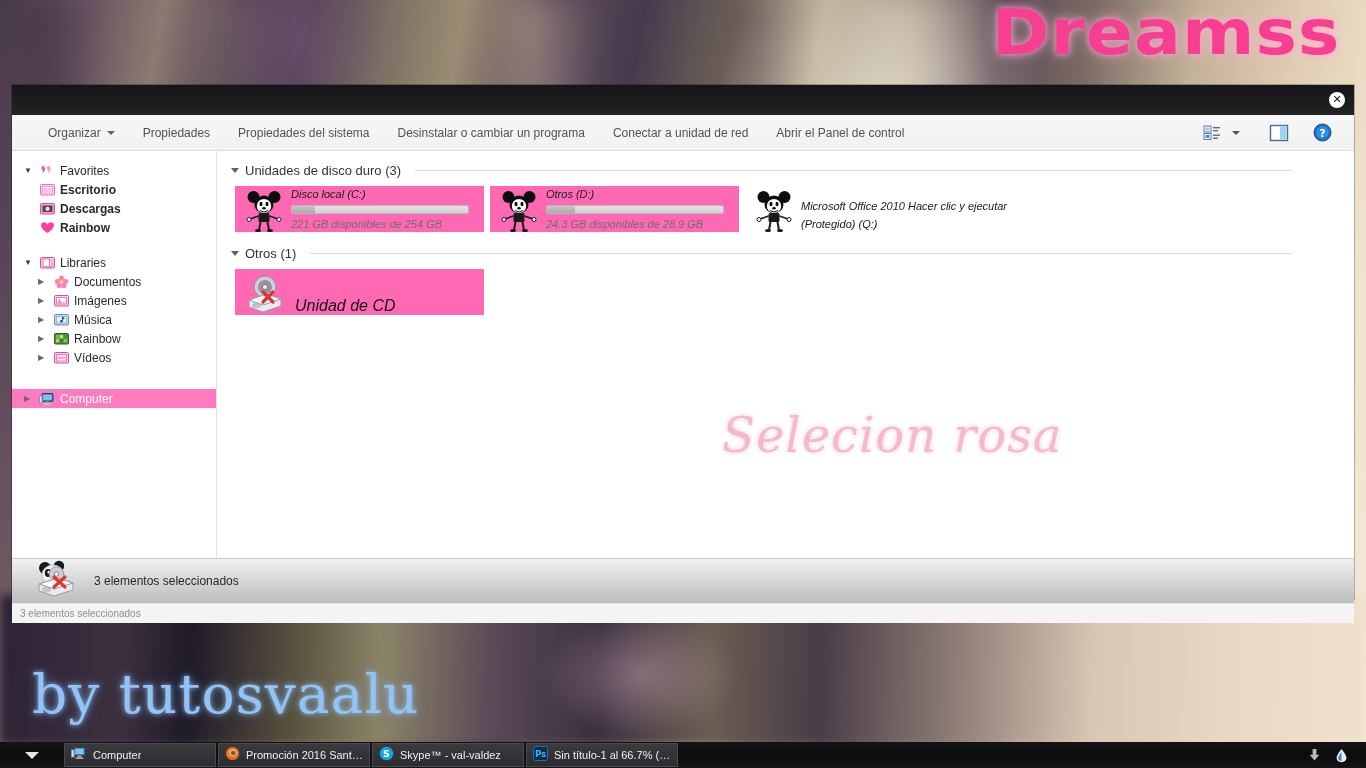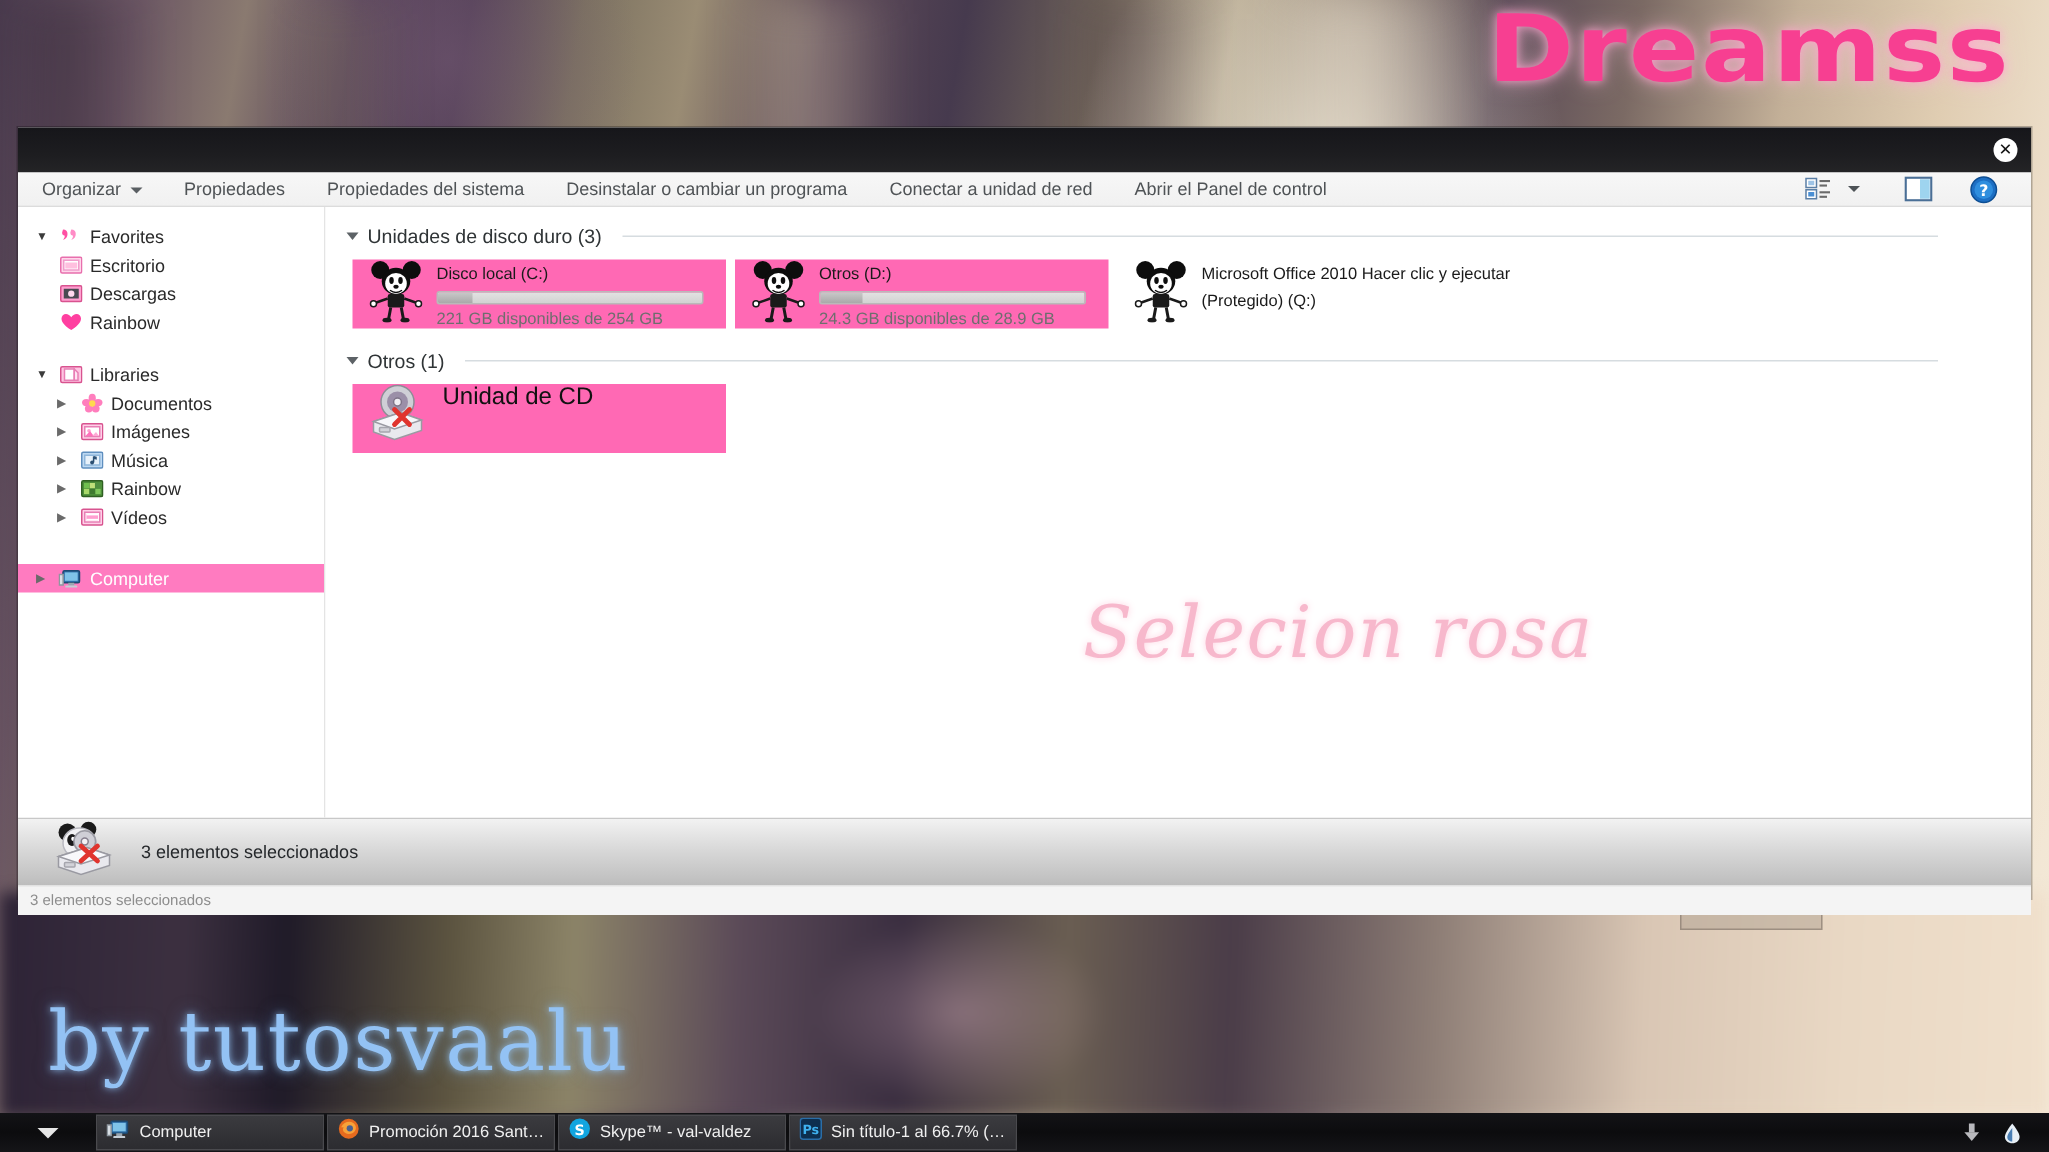--- a/index.html
+++ b/index.html
@@ -100,25 +100,25 @@
     position: absolute; right: 9px; top: 7px;
     width: 16px; height: 16px; border-radius: 50%;
     background: #ffffff;
     color: #111; font-size: 11px; line-height: 16px;
     text-align: center; font-weight: bold;
     cursor: pointer; font-family: "DejaVu Sans", sans-serif;
   }
 
   
   #cmdbar {
-    height: 23px;
+    height: 36px;
     background: linear-gradient(180deg, #f7f7f7 0%, #f1f1f1 100%);
     border-bottom: 1px solid #dcdcdc;
     display: flex; align-items: center;
-    padding: 0 6px 0 2px;
+    padding: 0 6px 0 22px;
     position: relative;
   }
   .cmd-item {
     font-size: 12px; color: #4f5356;
     padding: 4px 14px; white-space: nowrap; cursor: default;
     border-radius: 2px;
   }
   .caret {
     display:inline-block; width:0;height:0; margin-left:6px;
     border-left:4px solid transparent; border-right:4px solid transparent;
@@ -143,41 +143,41 @@
   }
   .nav-row.selected { background: #ff7bc0; }
   .nav-row.selected .nav-label { color: #ffffff; }
   .nav-arrow {
     width: 14px; font-size: 8px; color: #6a6a6a; flex: 0 0 14px;
   }
   .nav-arrow.open { color: #3b3b3b; }
   .nav-ico { width: 18px; flex:0 0 18px; display:flex; justify-content:center; align-items:center; }
   .nav-label { color: #2a2a2a; padding-left: 4px; font-size: 12px; }
   .nav-gap { height: 16px; }
-  .indent1 { padding-left: 26px; }
+  .indent1 { padding-left: 26px; font-weight: bold; }
   .indent2 { padding-left: 26px; }
 
   
   #content { flex: 1; background: #fff; padding: 12px 0 0 10px; overflow: hidden; position: relative; }
   .group-head {
     display: flex; align-items: center; gap: 6px;
     font-size: 13px; color: #2b5a8c; padding-left: 4px;
   }
   .group-tri {
     width:0;height:0;border-left:4px solid transparent;border-right:4px solid transparent;
     border-top:5px solid #5d6266;
   }
   .group-title { color: #2f3436; font-size: 13px; }
   .group-rule { flex: 1; height:1px; background:#d6dce0; margin-left: 8px; margin-right: 62px; }
 
   .tile-row { display:flex; gap: 6px; margin-top: 8px; padding-left: 8px; }
   .tile {
     width: 249px; height: 46px;
-    display:flex; align-items:flex-start; padding: 0 6px;
-    cursor: pointer; position: relative;
+    display:flex; align-items:flex-end; padding: 0 6px;
+    cursor: pointer; position: relative; font-style: italic;
   }
   .tile.sel { background: #ff69b4; }
   .tile-ico { width: 46px; flex:0 0 46px; display:flex; justify-content:center; align-items:center; }
   .tile-body { flex:1; padding-left: 4px; min-width: 0; }
   .tile-name { font-size: 11px; color: #1a1a1a; white-space: nowrap; overflow:hidden; }
   .bar {
     margin-top: 3px; height: 9px; width: 178px;
     background: linear-gradient(180deg,#e2e2e2,#d2d2d2);
     border: 1px solid #b9b9b9; border-radius: 2px; overflow: hidden;
   }

